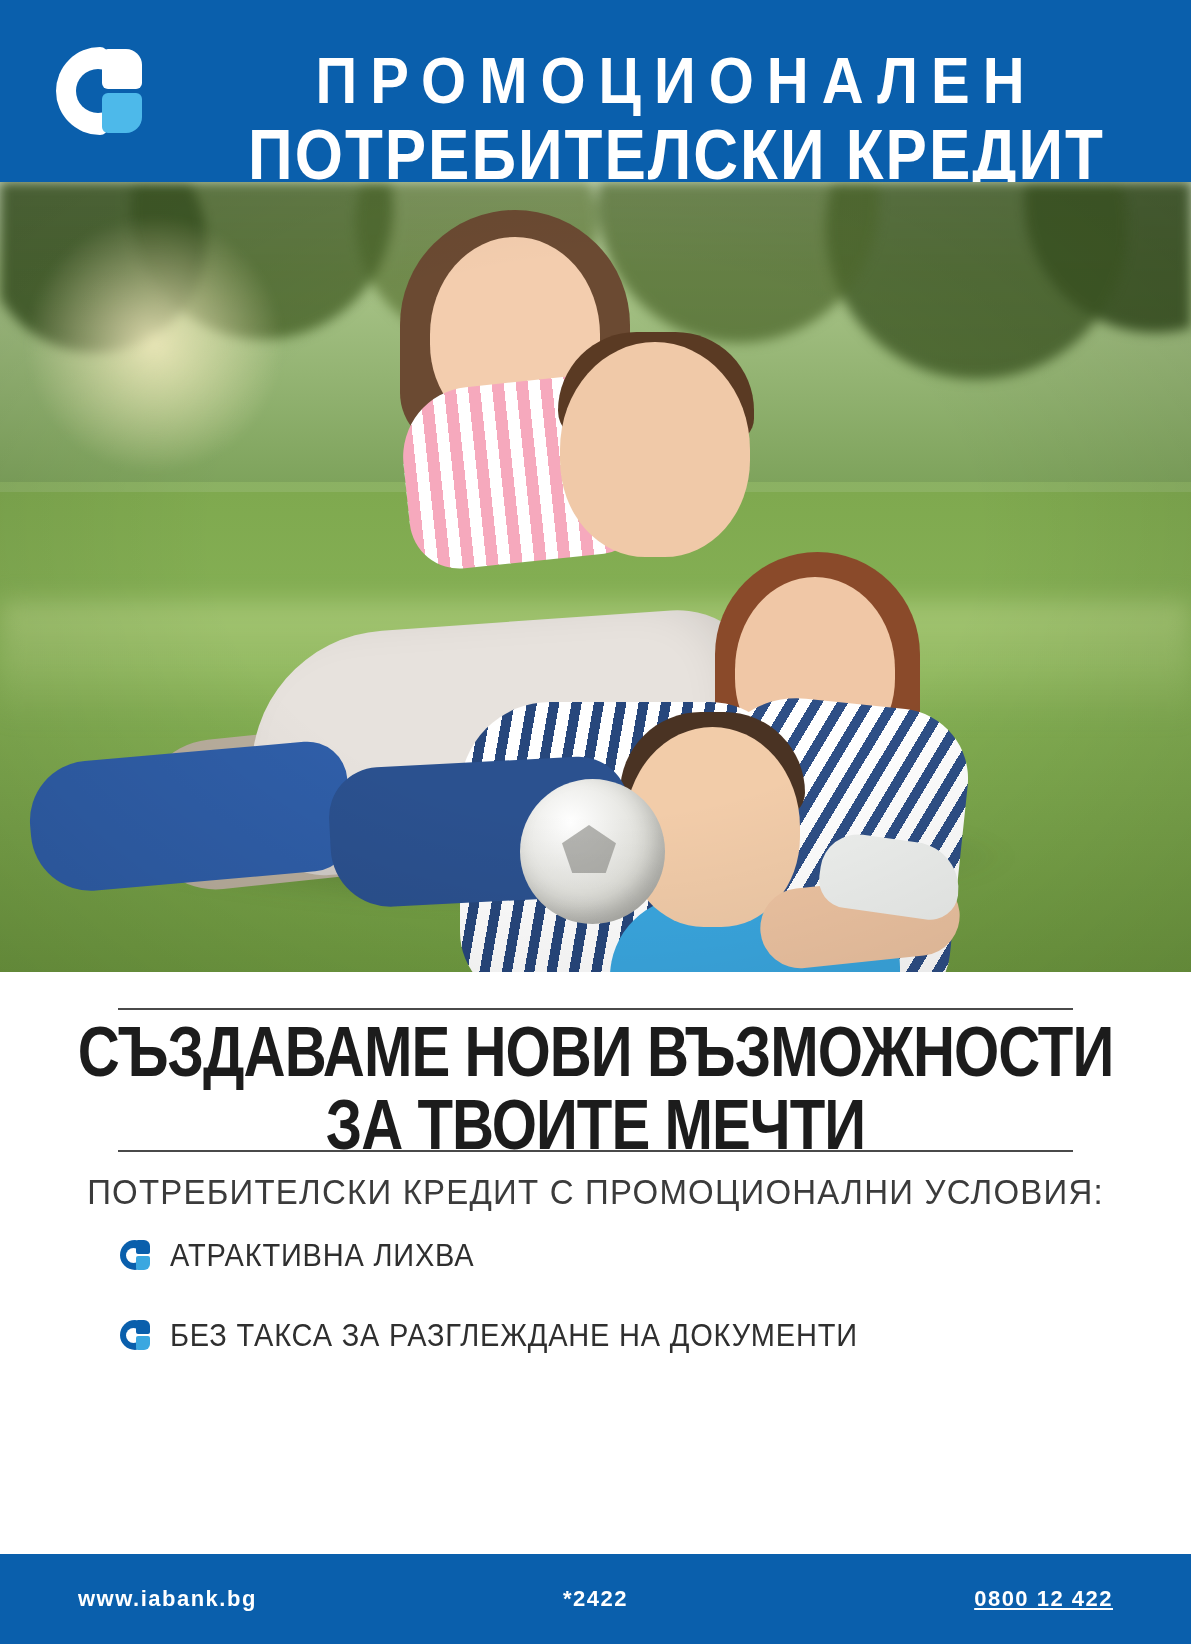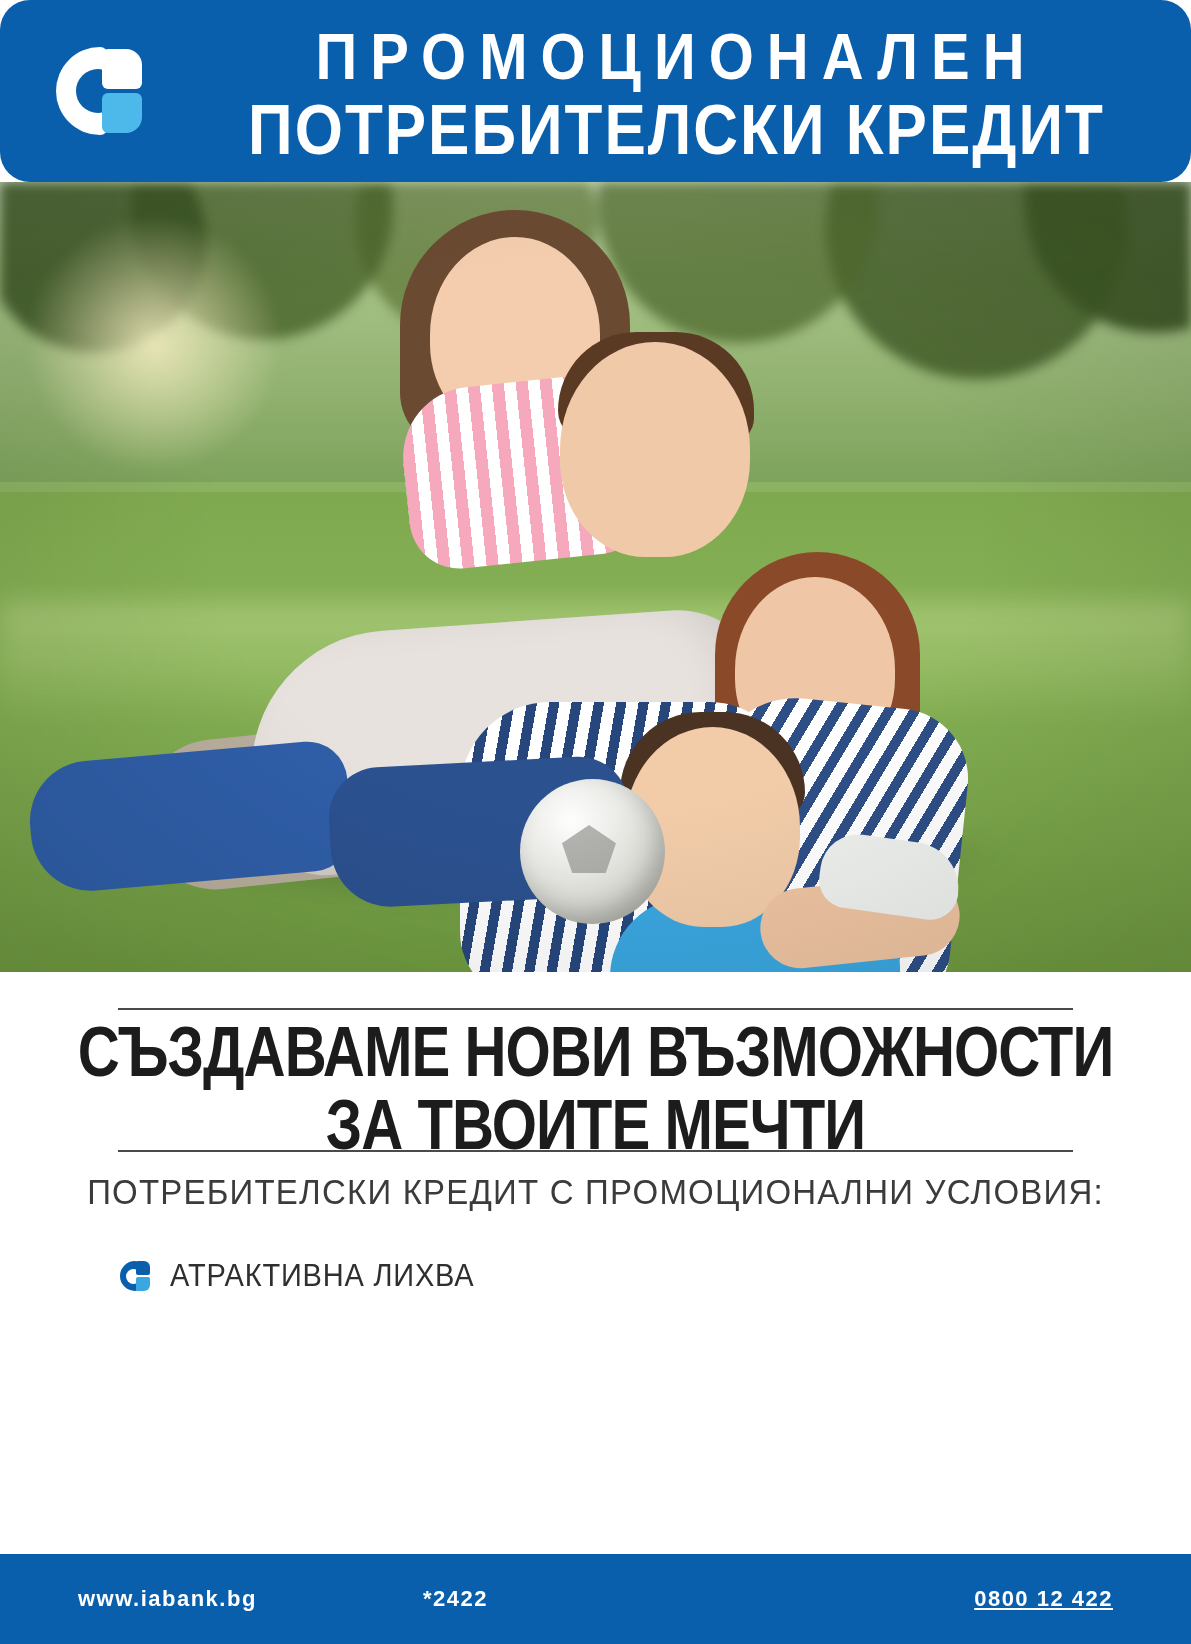--- a/index.html
+++ b/index.html
@@ -25,23 +25,22 @@
 
   
   .header {
     position: absolute;
     left: 0;
     top: 0;
     width: 1191px;
     height: 182px;
     background: #0a5fac;
     display: flex;
-    align-items: center;
+    align-items: flex-end;
     overflow: hidden;
-    border-radius: 30px;
   }
   .logo-wrap {
     width: 200px;
     height: 182px;
     display: flex;
     align-items: center;
     justify-content: center;
     flex: 0 0 200px;
   }
   .logo {
@@ -329,21 +328,21 @@
   }
 
   .bullets {
     position: absolute;
     left: 120px;
     top: 268px;
     width: 960px;
   }
   .bullet {
     display: flex;
-    align-items: center;
+    align-items: flex-start;
     height: 72px;
     margin-bottom: 8px;
   }
   .b-icon {
     position: relative;
     width: 30px;
     height: 30px;
     flex: 0 0 30px;
     margin-right: 20px;
   }
@@ -386,21 +385,21 @@
     height: 90px;
     background: #0a5fac;
     display: flex;
     align-items: center;
     color: #ffffff;
     font-weight: bold;
     font-size: 22px;
     letter-spacing: 1.5px;
   }
   .footer .f-left { flex: 1 1 33%; padding-left: 78px; text-align: left; }
-  .footer .f-mid { flex: 1 1 33%; }
+  .footer .f-mid { flex: 1 1 33%; text-align: center; }
   .footer .f-right { flex: 1 1 33%; padding-right: 78px; text-align: right; text-decoration: underline; }
 </style>
 </head>
 <body>
 
 <div class="poster">
 
   <div class="header">
     <div class="logo-wrap">
       <div class="logo">
@@ -462,20 +461,29 @@
     <div class="bullets">
       <div class="bullet">
         <span class="b-icon">
           <span class="q1"></span>
             <span class="q2"></span>
             <span class="q3"></span>
             <span class="q4"></span>
         </span>
         <span class="b-text">АТРАКТИВНА ЛИХВА</span>
       </div>
+      <div class="bullet">
+        <span class="b-icon">
+          <span class="q1"></span>
+            <span class="q2"></span>
+            <span class="q3"></span>
+            <span class="q4"></span>
+        </span>
+        <span class="b-text">БЕЗ ТАКСА ЗА РАЗГЛЕЖДАНЕ НА ДОКУМЕНТИ</span>
+      </div>
     </div>
   </div>
 
   <div class="footer">
     <div class="f-left">www.iabank.bg</div>
     <div class="f-mid">*2422</div>
     <div class="f-right">0800 12 422</div>
   </div>
 
 </div>

